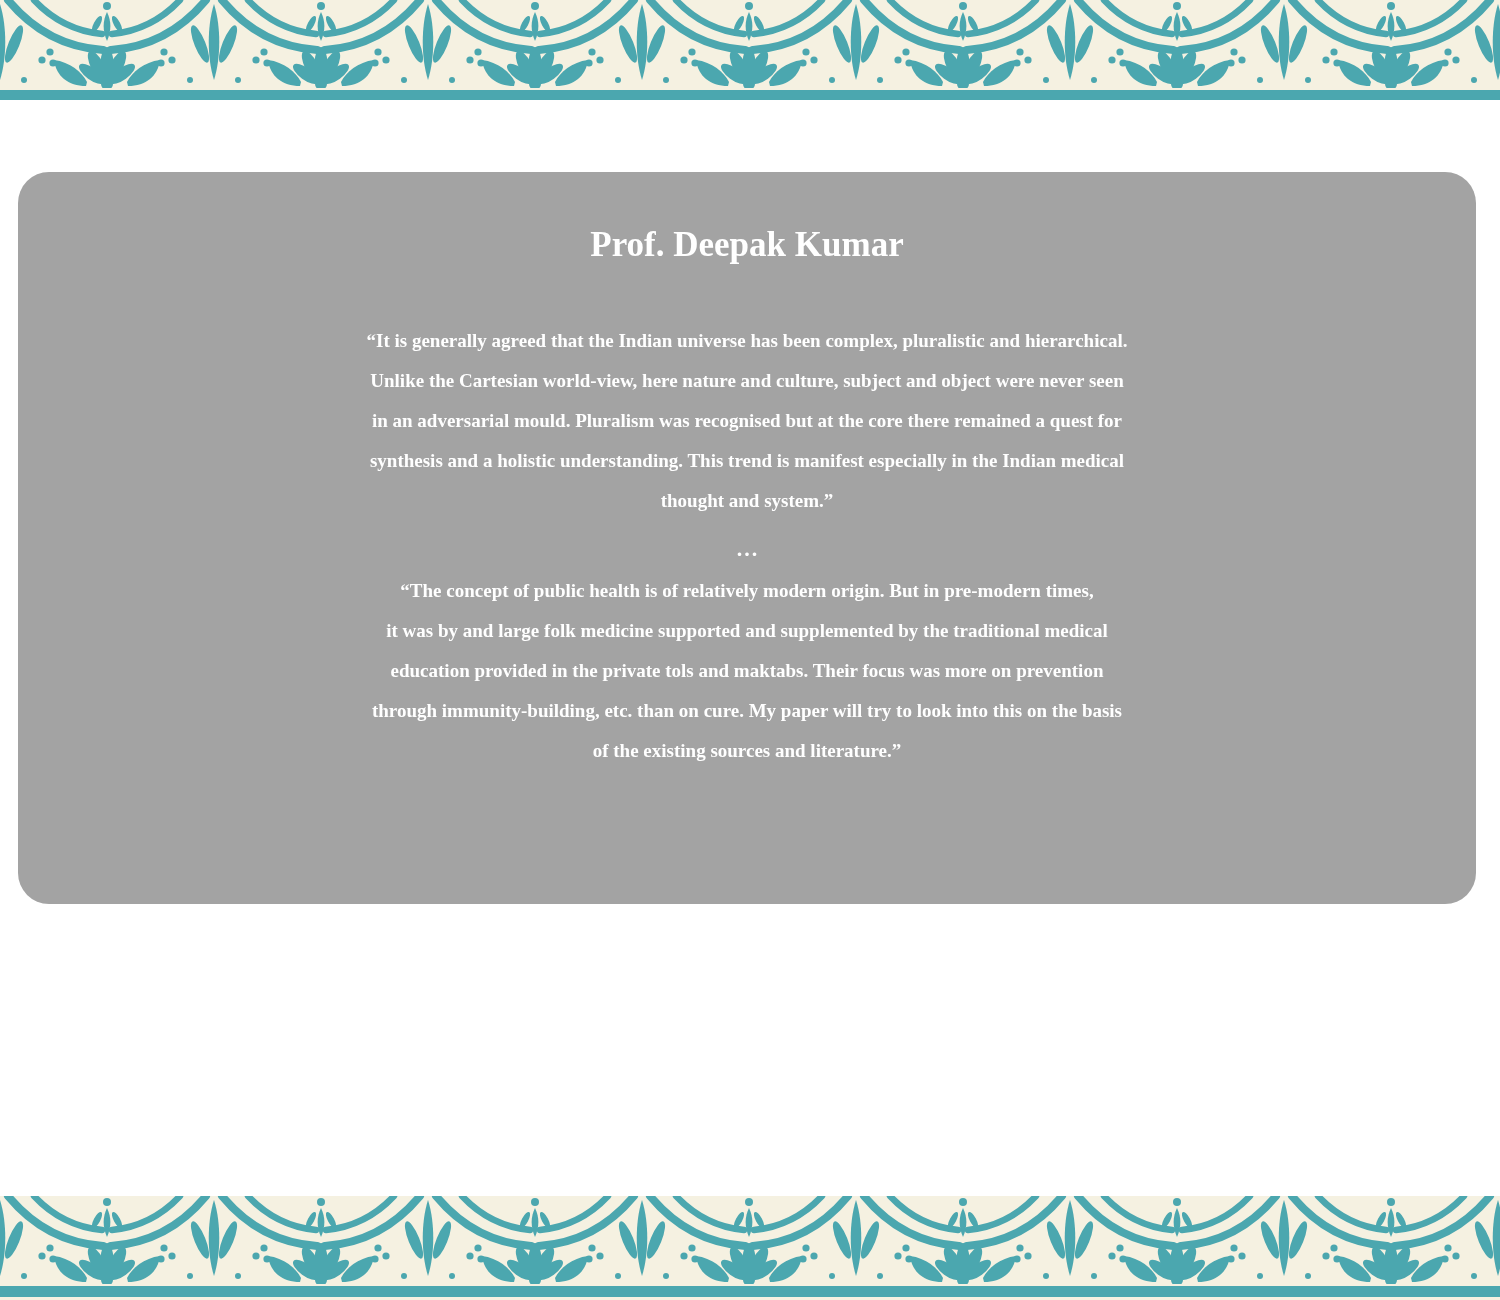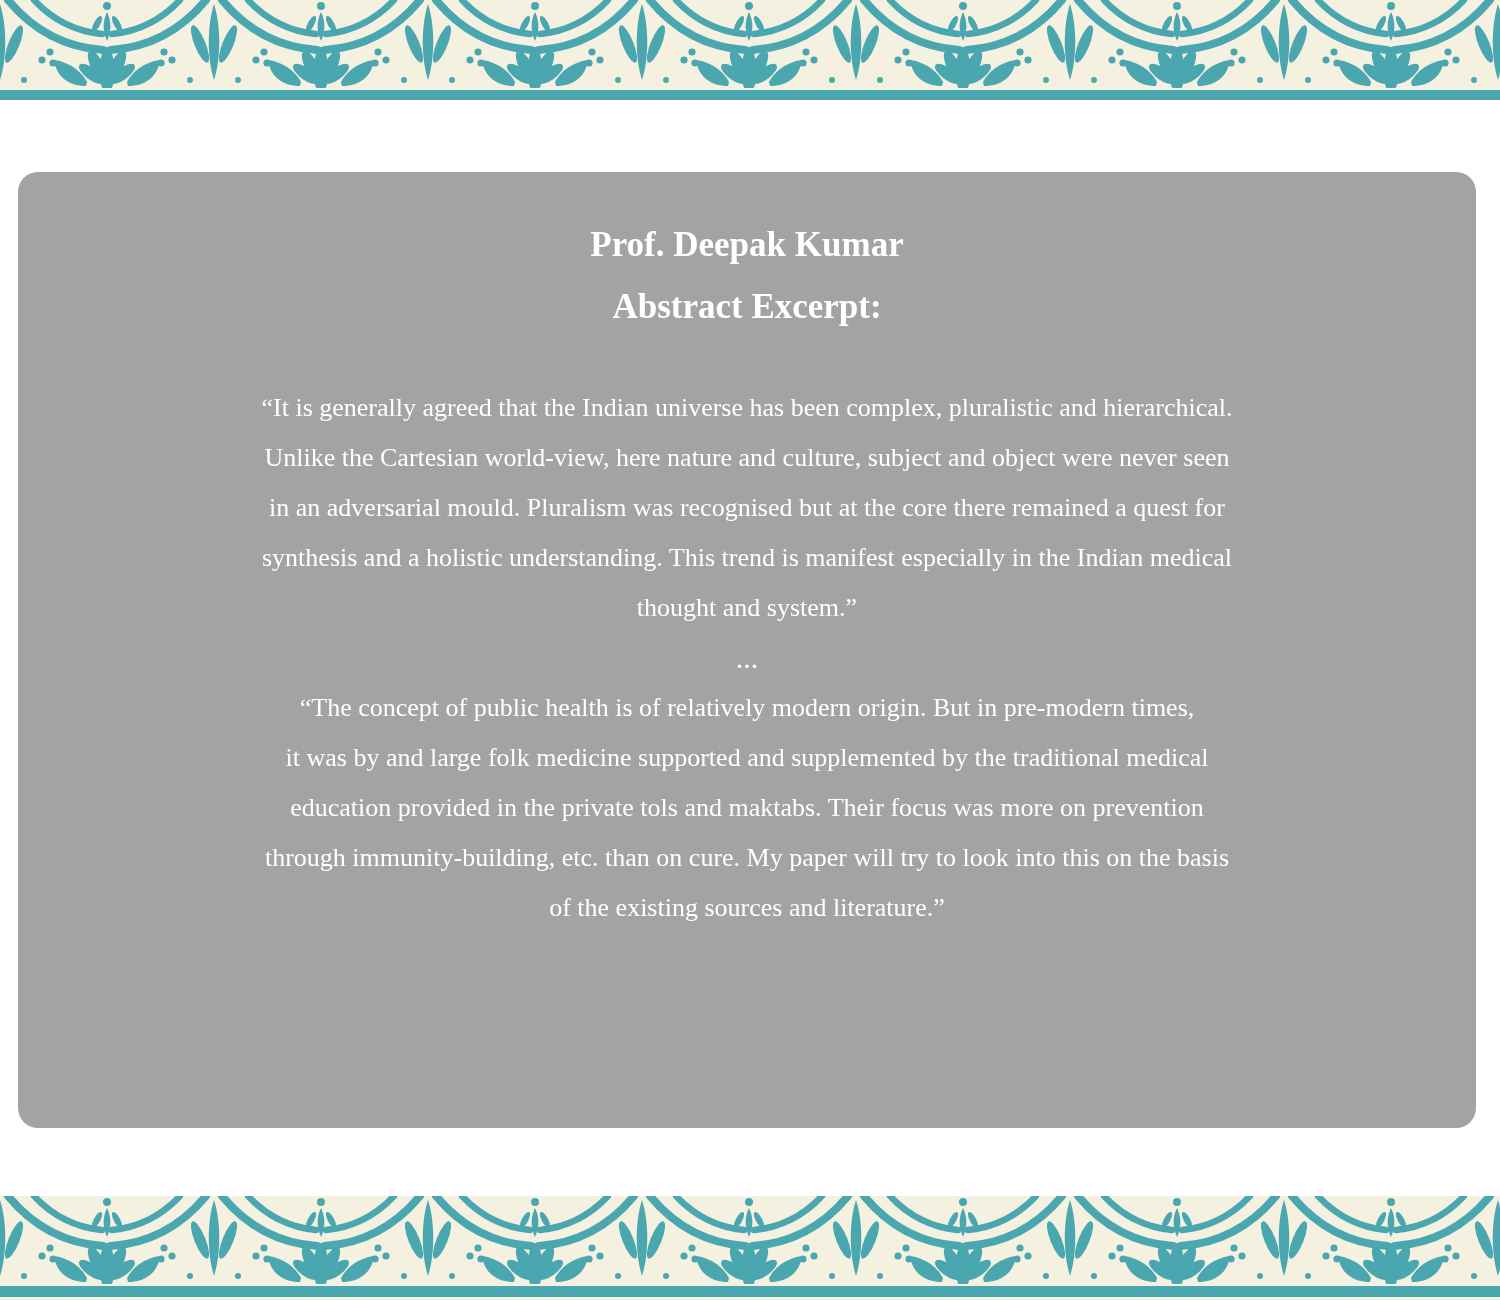--- a/index.html
+++ b/index.html
@@ -26,37 +26,38 @@
     pointer-events:none;
   }
   .tfill{fill:var(--teal);}
   .tstroke{stroke:var(--teal);fill:none;stroke-linecap:round;}
   .cfill{fill:var(--cream);}
   .abstract-card{
     position:absolute;
     left:18px;
     top:172px;
     width:1458px;
-    height:956px;
+    height:732px;
     background:var(--card-gray);
-    border-radius:20px;
+    border-radius:31px;
     color:var(--text-white);
     text-align:center;
     padding:42px 24px 0 24px;
   }
   .heading-line{
     font-weight:bold;
     font-size:35px;
     line-height:62px;
     white-space:nowrap;
   }
   .body-par{
-    font-size:26px;
-    line-height:50px;
+    font-size:19px;
+    line-height:40px;
     white-space:pre-line;
+    font-weight:bold;
   }
   .par-1{margin-top:45px;}
   .separator{
     font-size:30px;
     line-height:50px;
   }
 </style>
 </head>
 <body>
 
@@ -117,21 +118,20 @@
     <g transform="translate(0,1196)">
       <rect x="0" y="0" width="1500" height="88" fill="url(#damask)"></rect>
       <rect class="cfill" x="0" y="88" width="1500" height="2"></rect>
       <rect class="tfill" x="0" y="90" width="1500" height="11"></rect>
       <rect class="cfill" x="0" y="101" width="1500" height="3"></rect>
     </g>
   </svg>
 
   <div class="abstract-card">
     <div class="heading-line">Prof. Deepak Kumar</div>
-    <div class="heading-line">Abstract Excerpt:</div>
     <div class="body-par par-1">“It is generally agreed that the Indian universe has been complex, pluralistic and hierarchical.
 Unlike the Cartesian world-view, here nature and culture, subject and object were never seen
 in an adversarial mould. Pluralism was recognised but at the core there remained a quest for
 synthesis and a holistic understanding. This trend is manifest especially in the Indian medical
 thought and system.”</div>
     <div class="separator">...</div>
     <div class="body-par">“The concept of public health is of relatively modern origin. But in pre-modern times,
 it was by and large folk medicine supported and supplemented by the traditional medical
 education provided in the private tols and maktabs. Their focus was more on prevention
 through immunity-building, etc. than on cure. My paper will try to look into this on the basis

